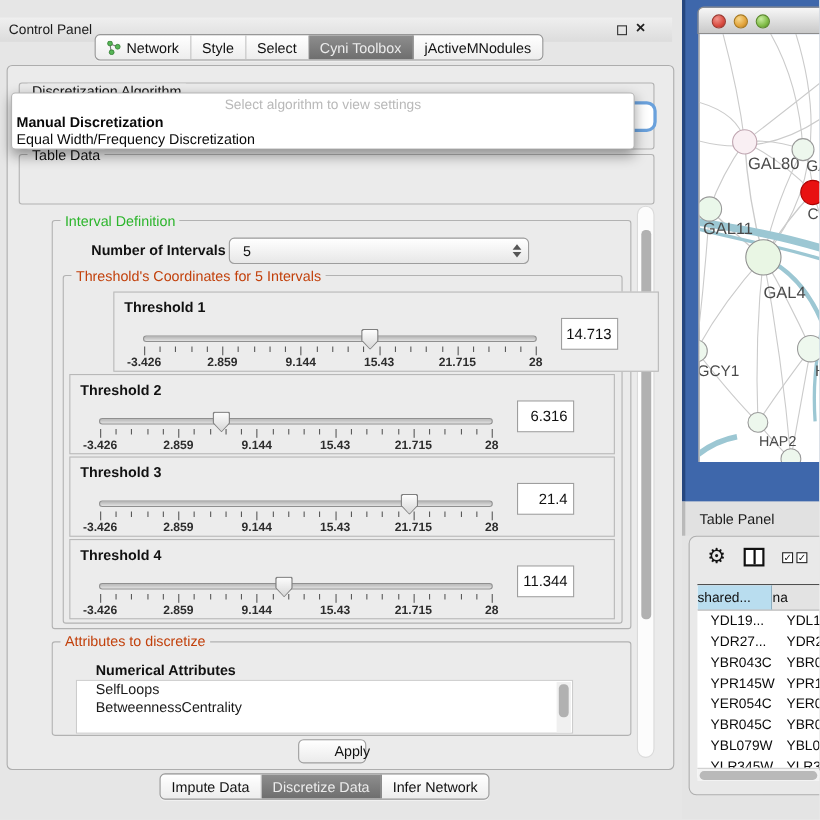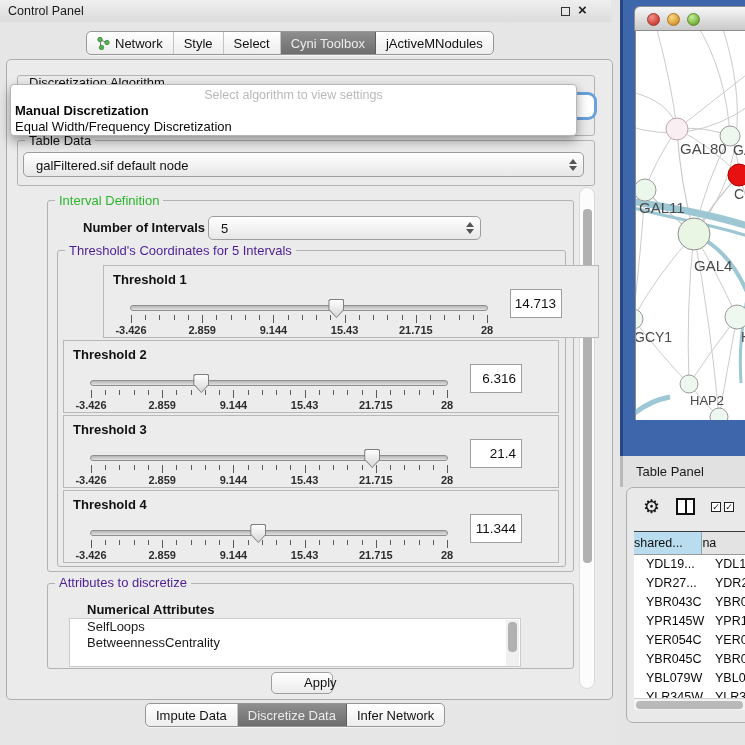--- a/index.html
+++ b/index.html
@@ -1,39 +1,39 @@
 <!DOCTYPE html>
 <html><head>
 <meta charset="utf-8">
 <style>
   * { margin:0; padding:0; box-sizing:border-box; }
   html,body { width:745px; height:745px; overflow:hidden; }
   body { font-family:"Liberation Sans", sans-serif; background:#e4e4e4; position:relative; color:#111; }
 
   
   #left-panel { position:absolute; left:0; top:0; width:620px; height:745px; background:#e6e6e6; }
-  #titlebar { position:absolute; left:0; top:0; width:611px; height:22px; background:linear-gradient(#efefef,#dcdcdc);padding-left:40px; }
+  #titlebar { position:absolute; left:0; top:16px; width:611px; height:22px; background:linear-gradient(#efefef,#dcdcdc);padding-left:40px; }
   #titlebar .title { position:absolute; left:8px; top:4px; font-size:12.5px; color:#1a1a1a; }
   .float-icon { position:absolute; left:561px; top:7px; width:9px; height:9px; border:1.5px solid #333; }
   .close-icon { position:absolute; left:578px; top:1px; font-size:15px; font-weight:bold; color:#222; }
 
   
   .seg { position:absolute; height:24px; display:flex; border:1px solid #979797; border-radius:5px; overflow:hidden; background:linear-gradient(#ffffff,#ededed); box-shadow:0 1px 0 rgba(255,255,255,.6); }
   .seg .tab { display:flex; align-items:center; justify-content:center; font-size:13px; color:#111; border-right:1px solid #c3c3c3; padding:0 10px; white-space:nowrap; }
   .seg .tab:last-child { border-right:none; }
   .seg .tab.selected { background:linear-gradient(#8e8e8e,#6e6e6e); color:#ececec; border-right:1px solid #5e5e5e; }
   #top-tabs { left:86px; top:31px; }
   #bottom-tabs { left:145px; top:703px; }
   .net-icon { width:13px; height:13px; margin-right:5px; }
 
   #main-panel { position:absolute; left:6px; top:59px; width:607px; height:641px; background:#ebebeb; border:1px solid #adadad; border-radius:5px; }
 
   .grp { position:absolute; border:1px solid #b2b2b2; border-radius:3px; }
   .grp-label { position:absolute; font-size:13px; line-height:14px; background:#ebebeb; padding:0 4px; white-space:nowrap; }
-  .green { color:#2cb52c; } .blue { color:#4c1d95; }
+  .green { color:#2cb52c; } .blue { color:#c2410c; }
 
   .combo { position:absolute; background:linear-gradient(#ffffff,#e7e7e7); border:1px solid #9d9d9d; border-radius:5px; font-size:13px; }
   .combo .val { position:absolute; left:12px; top:50%; transform:translateY(-50%); }
   .spinner { position:absolute; right:6px; top:50%; transform:translateY(-50%); width:9px; height:12px; }
   .spinner:before, .spinner:after { content:""; position:absolute; left:1px; border-left:4px solid transparent; border-right:4px solid transparent; }
   .spinner:before { top:0; border-bottom:5px solid #555; }
   .spinner:after { bottom:0; border-top:5px solid #555; }
 
   
   #algo-combo-ring { position:absolute; left:560px; top:95px; width:34px; height:22px; border-radius:6px; background:#fff; box-shadow:0 0 0 3px #6aa1dc; z-index:2; }
@@ -135,24 +135,20 @@
       </div>
   </div>
 
   <div id="main-panel">
 
     <div class="grp" style="left:10px; top:15px; width:578px; height:61px;"></div>
     <span class="grp-label" style="left:18px; top:16px;">Discretization Algorithm</span>
 
     <div class="grp" style="left:10px; top:80px; width:578px; height:46px;"></div>
     <span class="grp-label" style="left:18px; top:74px;">Table Data</span>
-    <div class="combo" style="left:16px; top:92px; width:561px; height:25px;">
-      <span class="val" style="left:12px;">galFiltered.sif default node</span>
-      <span class="spinner"></span>
-    </div>
 
     <div class="vsb-track" style="left:572px; top:127px; width:16px; height:502px;">
       <div class="vsb-thumb" style="left:3px; top:21px; width:9px; height:354px;"></div>
     </div>
 
     <div class="grp" style="left:40px; top:140px; width:527px; height:372px;"></div>
     <span class="grp-label green" style="left:48px; top:134px;">Interval Definition</span>
 
     <span style="position:absolute; left:76px; top:160px; font-size:13px; font-weight:bold;">Number of Intervals</span>
     <div class="combo" style="left:201px; top:156px; width:273px; height:24px;">

